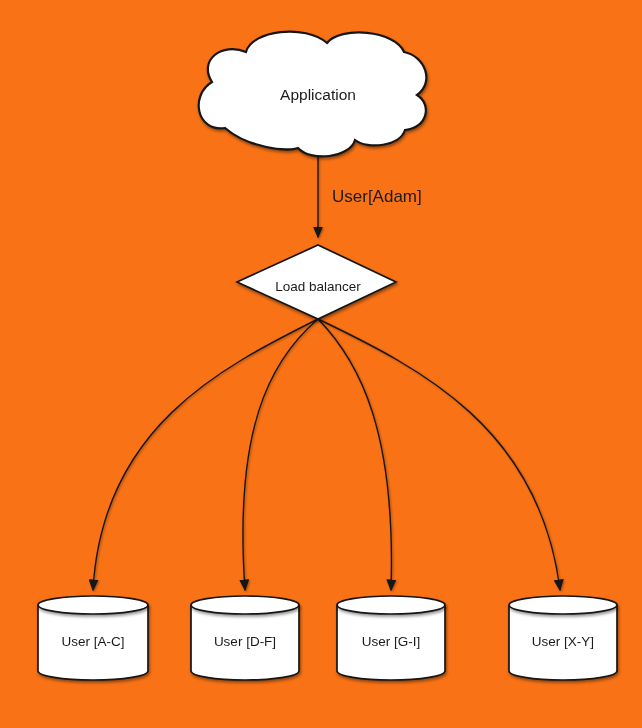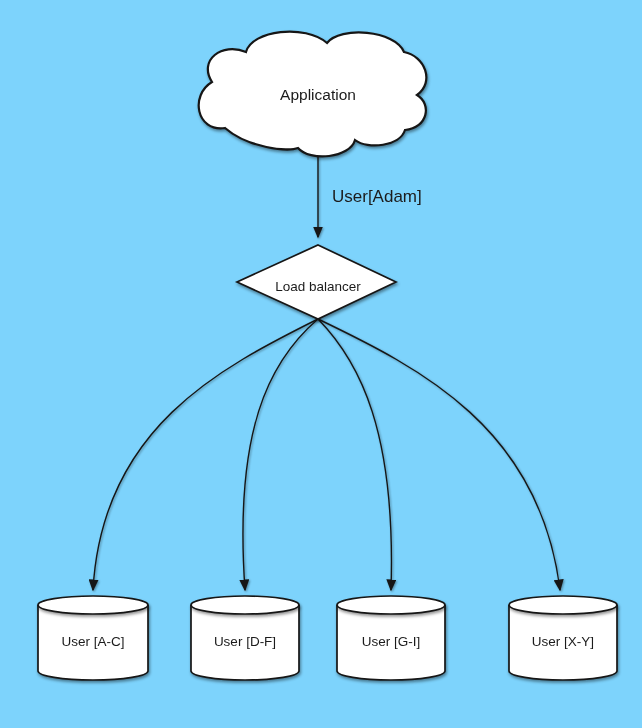--- a/index.html
+++ b/index.html
@@ -4,21 +4,21 @@
 <style>
   html, body {
     margin: 0;
     padding: 0;
     background: #ffffff;
   }
   .stage {
     position: relative;
     width: 642px;
     height: 728px;
-    background: #7dd3fc;
+    background: #f97316;
     overflow: hidden;
     font-family: "Liberation Sans", sans-serif;
   }
   svg { display: block; }
 
   .shape {
     fill: #ffffff;
     stroke: #161616;
     filter: drop-shadow(1.5px 2.5px 1.6px rgba(0,0,0,0.42));
   }

